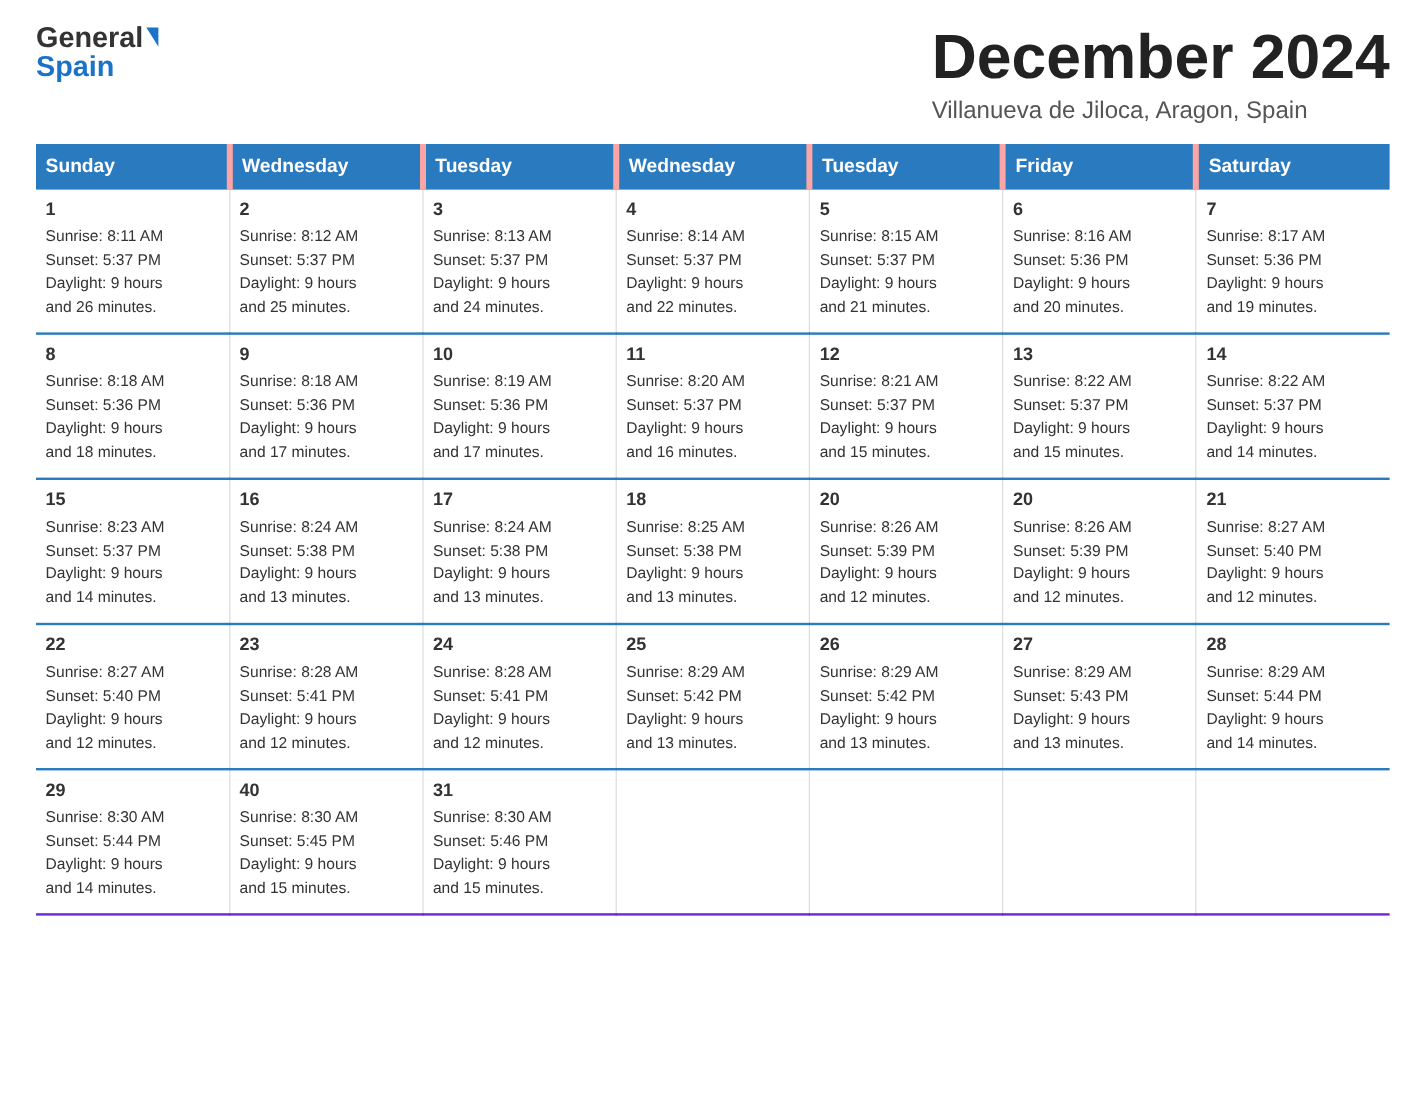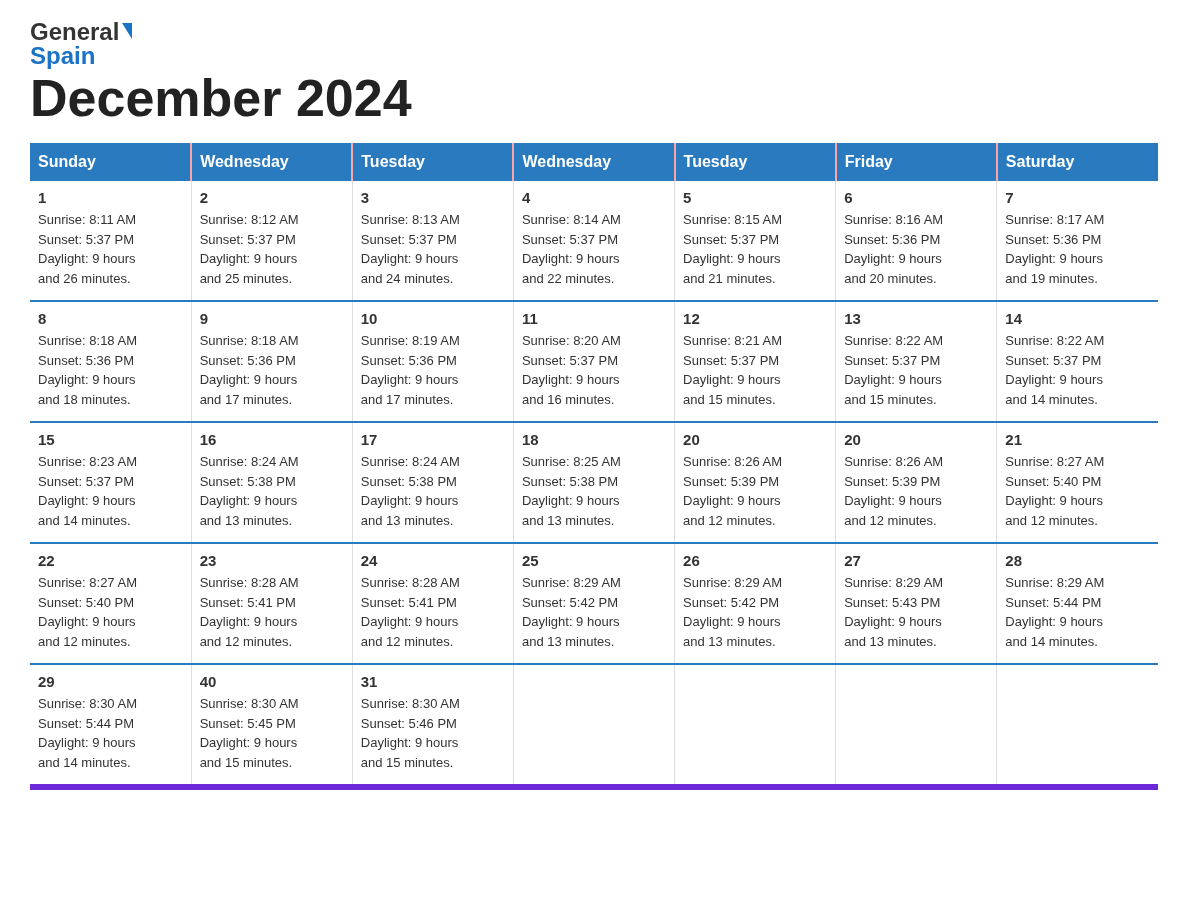--- a/index.html
+++ b/index.html
@@ -8,21 +8,20 @@
       background: #fff;
       width: 1188px;
       min-height: 918px;
       padding: 20px 30px;
     }
     .header {
       display: flex;
       justify-content: space-between;
       align-items: flex-start;
       margin-bottom: 16px;
-      flex-direction: column;
     }
     .logo {
       display: flex;
       flex-direction: column;
       align-items: flex-start;
     }
     .title-block {
       text-align: left;
     }
     .main-title {
@@ -43,42 +42,42 @@
     }
     thead tr {
       background-color: #2a7abf;
     }
     thead th {
       color: #fff;
       font-size: 16px;
       font-weight: bold;
       padding: 10px 8px;
       text-align: left;
-      border-right: 2px solid #fca5a5;
+      border-right: 5px solid #fca5a5;
     }
     thead th:last-child {
       border-right: none;
       margin-top: 28px;
     }
     tbody tr {
       border-bottom: 2px solid #2a7abf;
     }
     tbody td {
       vertical-align: top;
       padding: 8px 8px 12px 8px;
       font-size: 13px;
       color: #333;
       border-right: 1px solid #ddd;
       min-height: 90px;
     }
     tbody td:last-child {
       border-right: none;
     }
     tbody tr:last-child {
-      border-bottom: 6px solid #6d28d9;
+      border-bottom: 2px solid #6d28d9;
     }
     .day-number {
       font-size: 15px;
       font-weight: bold;
       display: block;
       margin-bottom: 4px;
     }
     .day-info {
       font-size: 13px;
       line-height: 1.5;
@@ -94,20 +93,21 @@
 <div class="header">
   <div class="logo">
     <div style="display:flex; align-items:center; line-height:1;">
       <span style="font-size:24px; font-weight:bold; color:#333;">General</span>
       <span style="display:inline-block; width:0; height:0; border-left:10px solid transparent; border-right:0px solid transparent; border-bottom:0; border-top: 16px solid #1a73c7; margin-left:3px; margin-bottom:2px;"></span>
     </div>
     <span style="font-size:24px; font-weight:bold; color:#1a73c7; display:block; margin-top:-2px;">Spain</span>
   </div>
   <div class="title-block">
     <div class="main-title">December 2024</div>
+    <div class="subtitle">Villanueva de Jiloca, Aragon, Spain</div>
   </div>
 </div>
 
 <table>
   <thead>
     <tr>
       <th>Sunday</th>
       <th>Wednesday</th>
       <th>Tuesday</th>
       <th>Wednesday</th>

